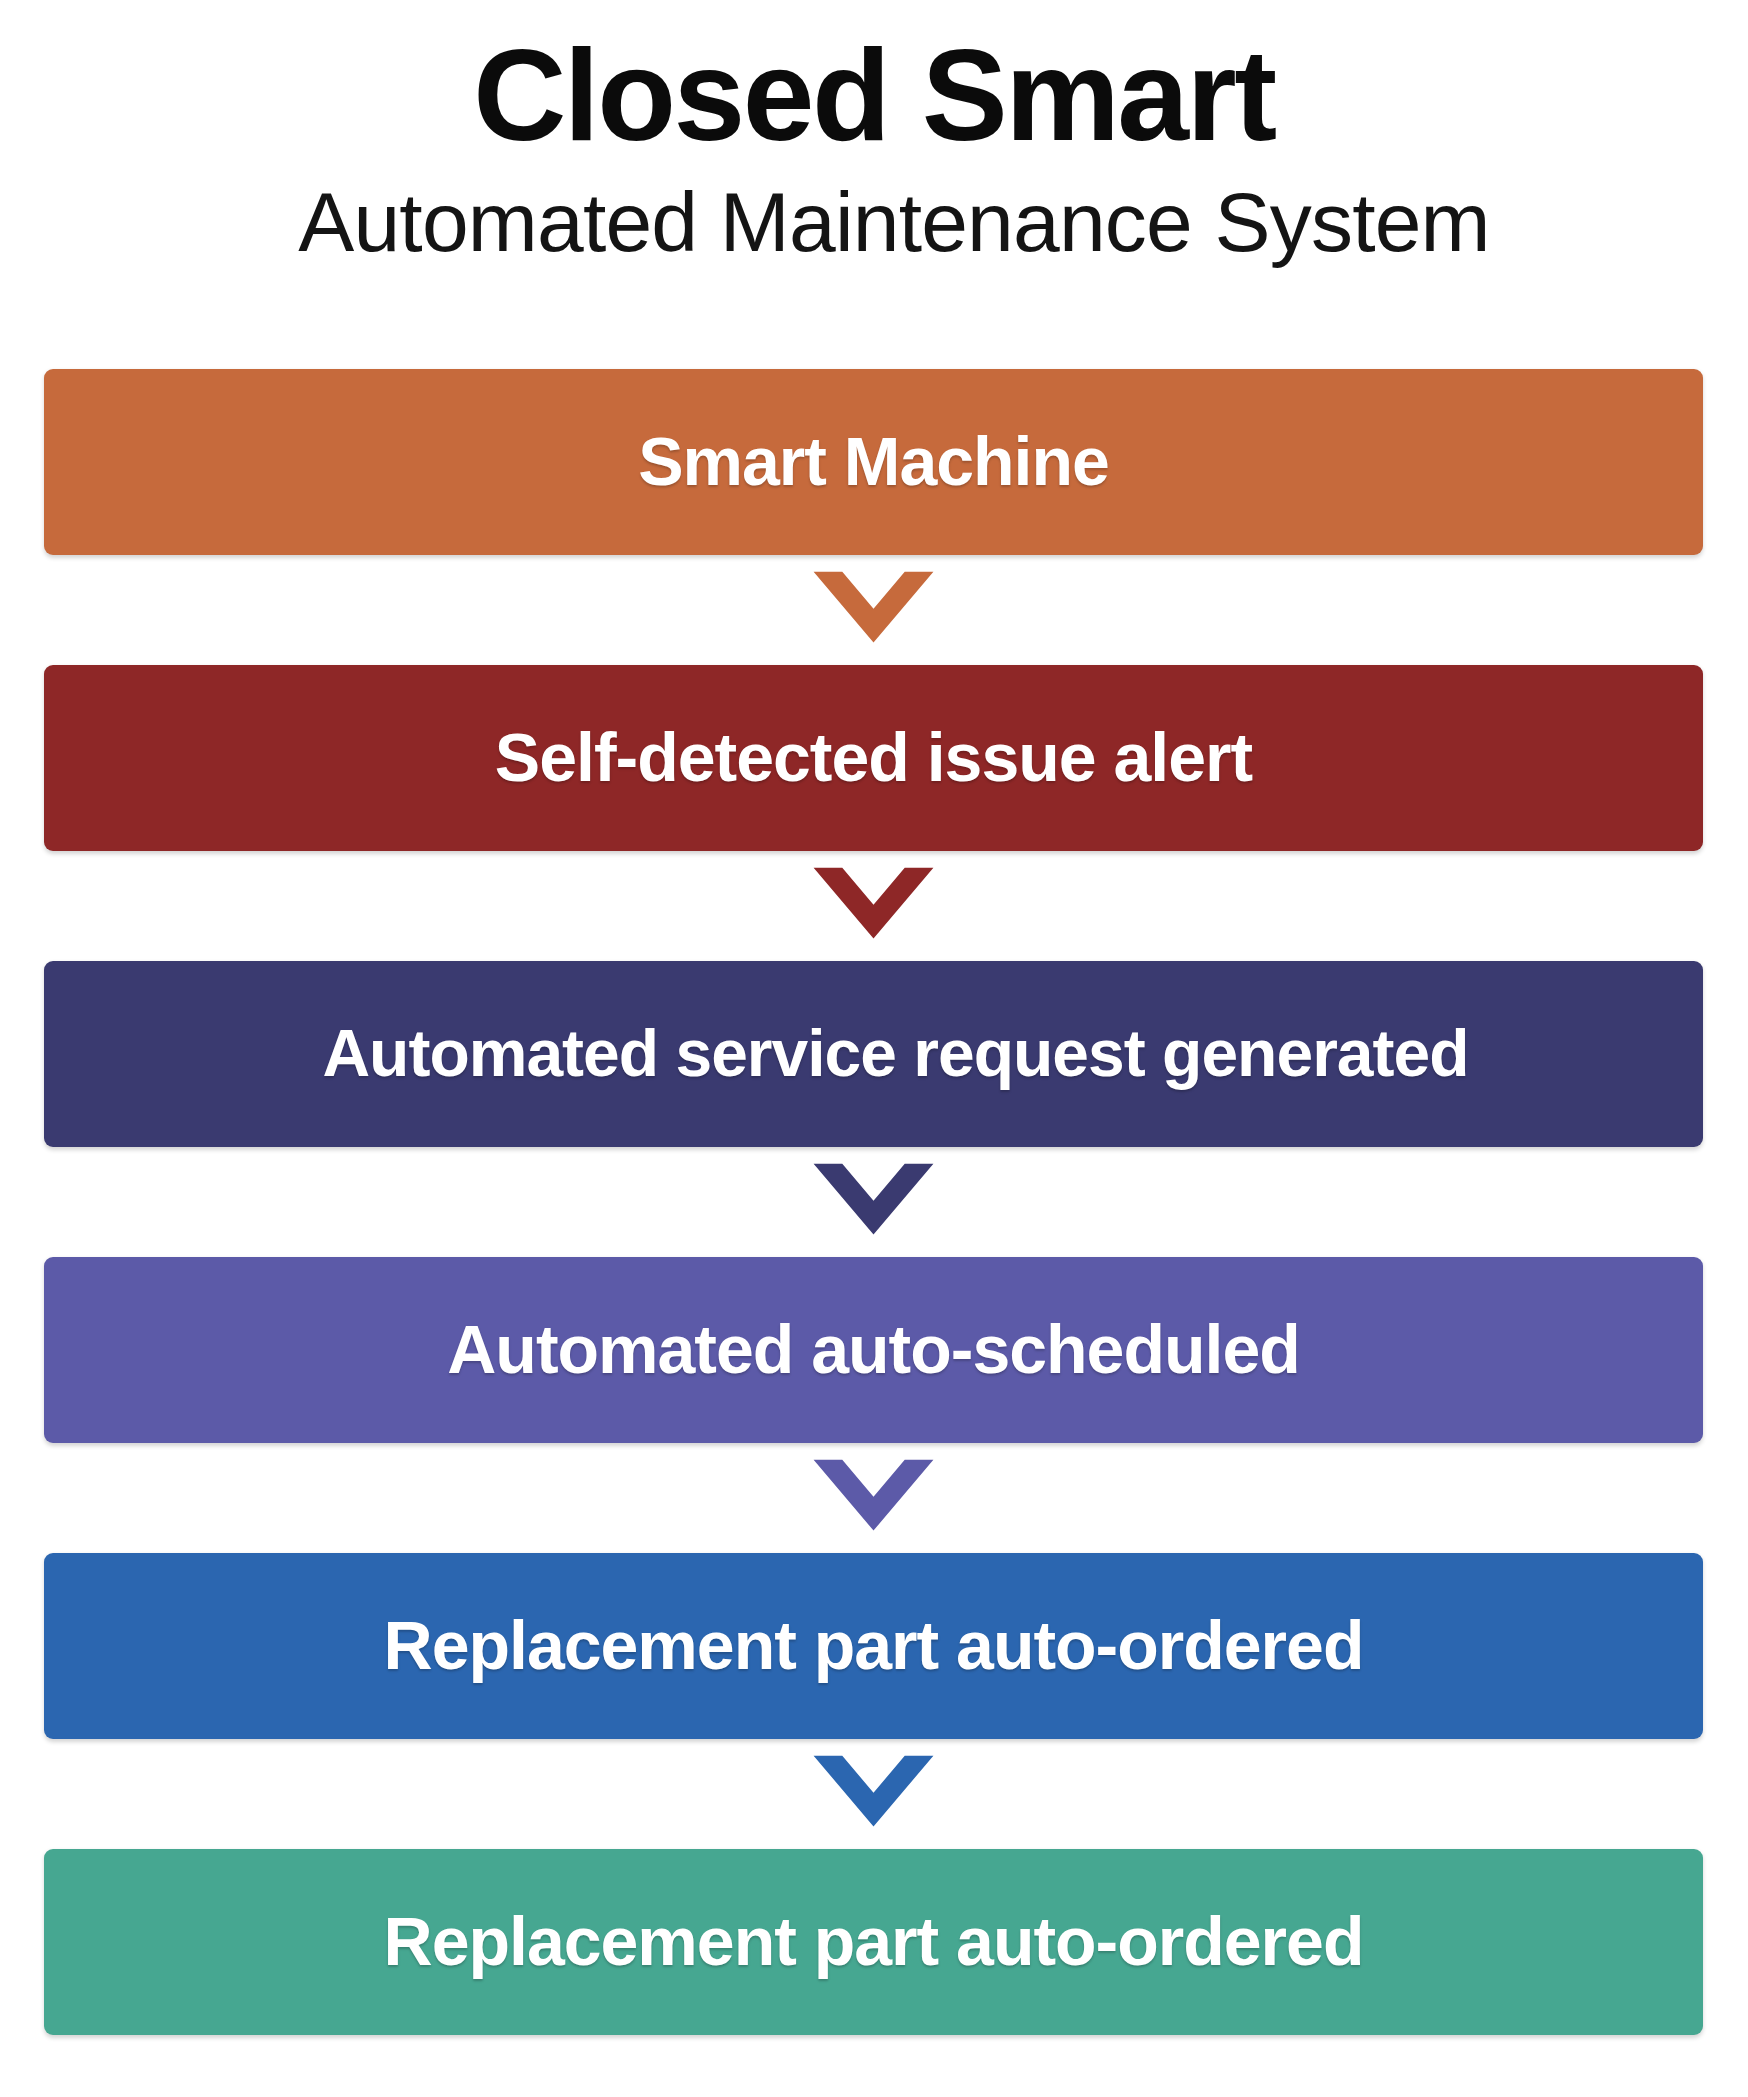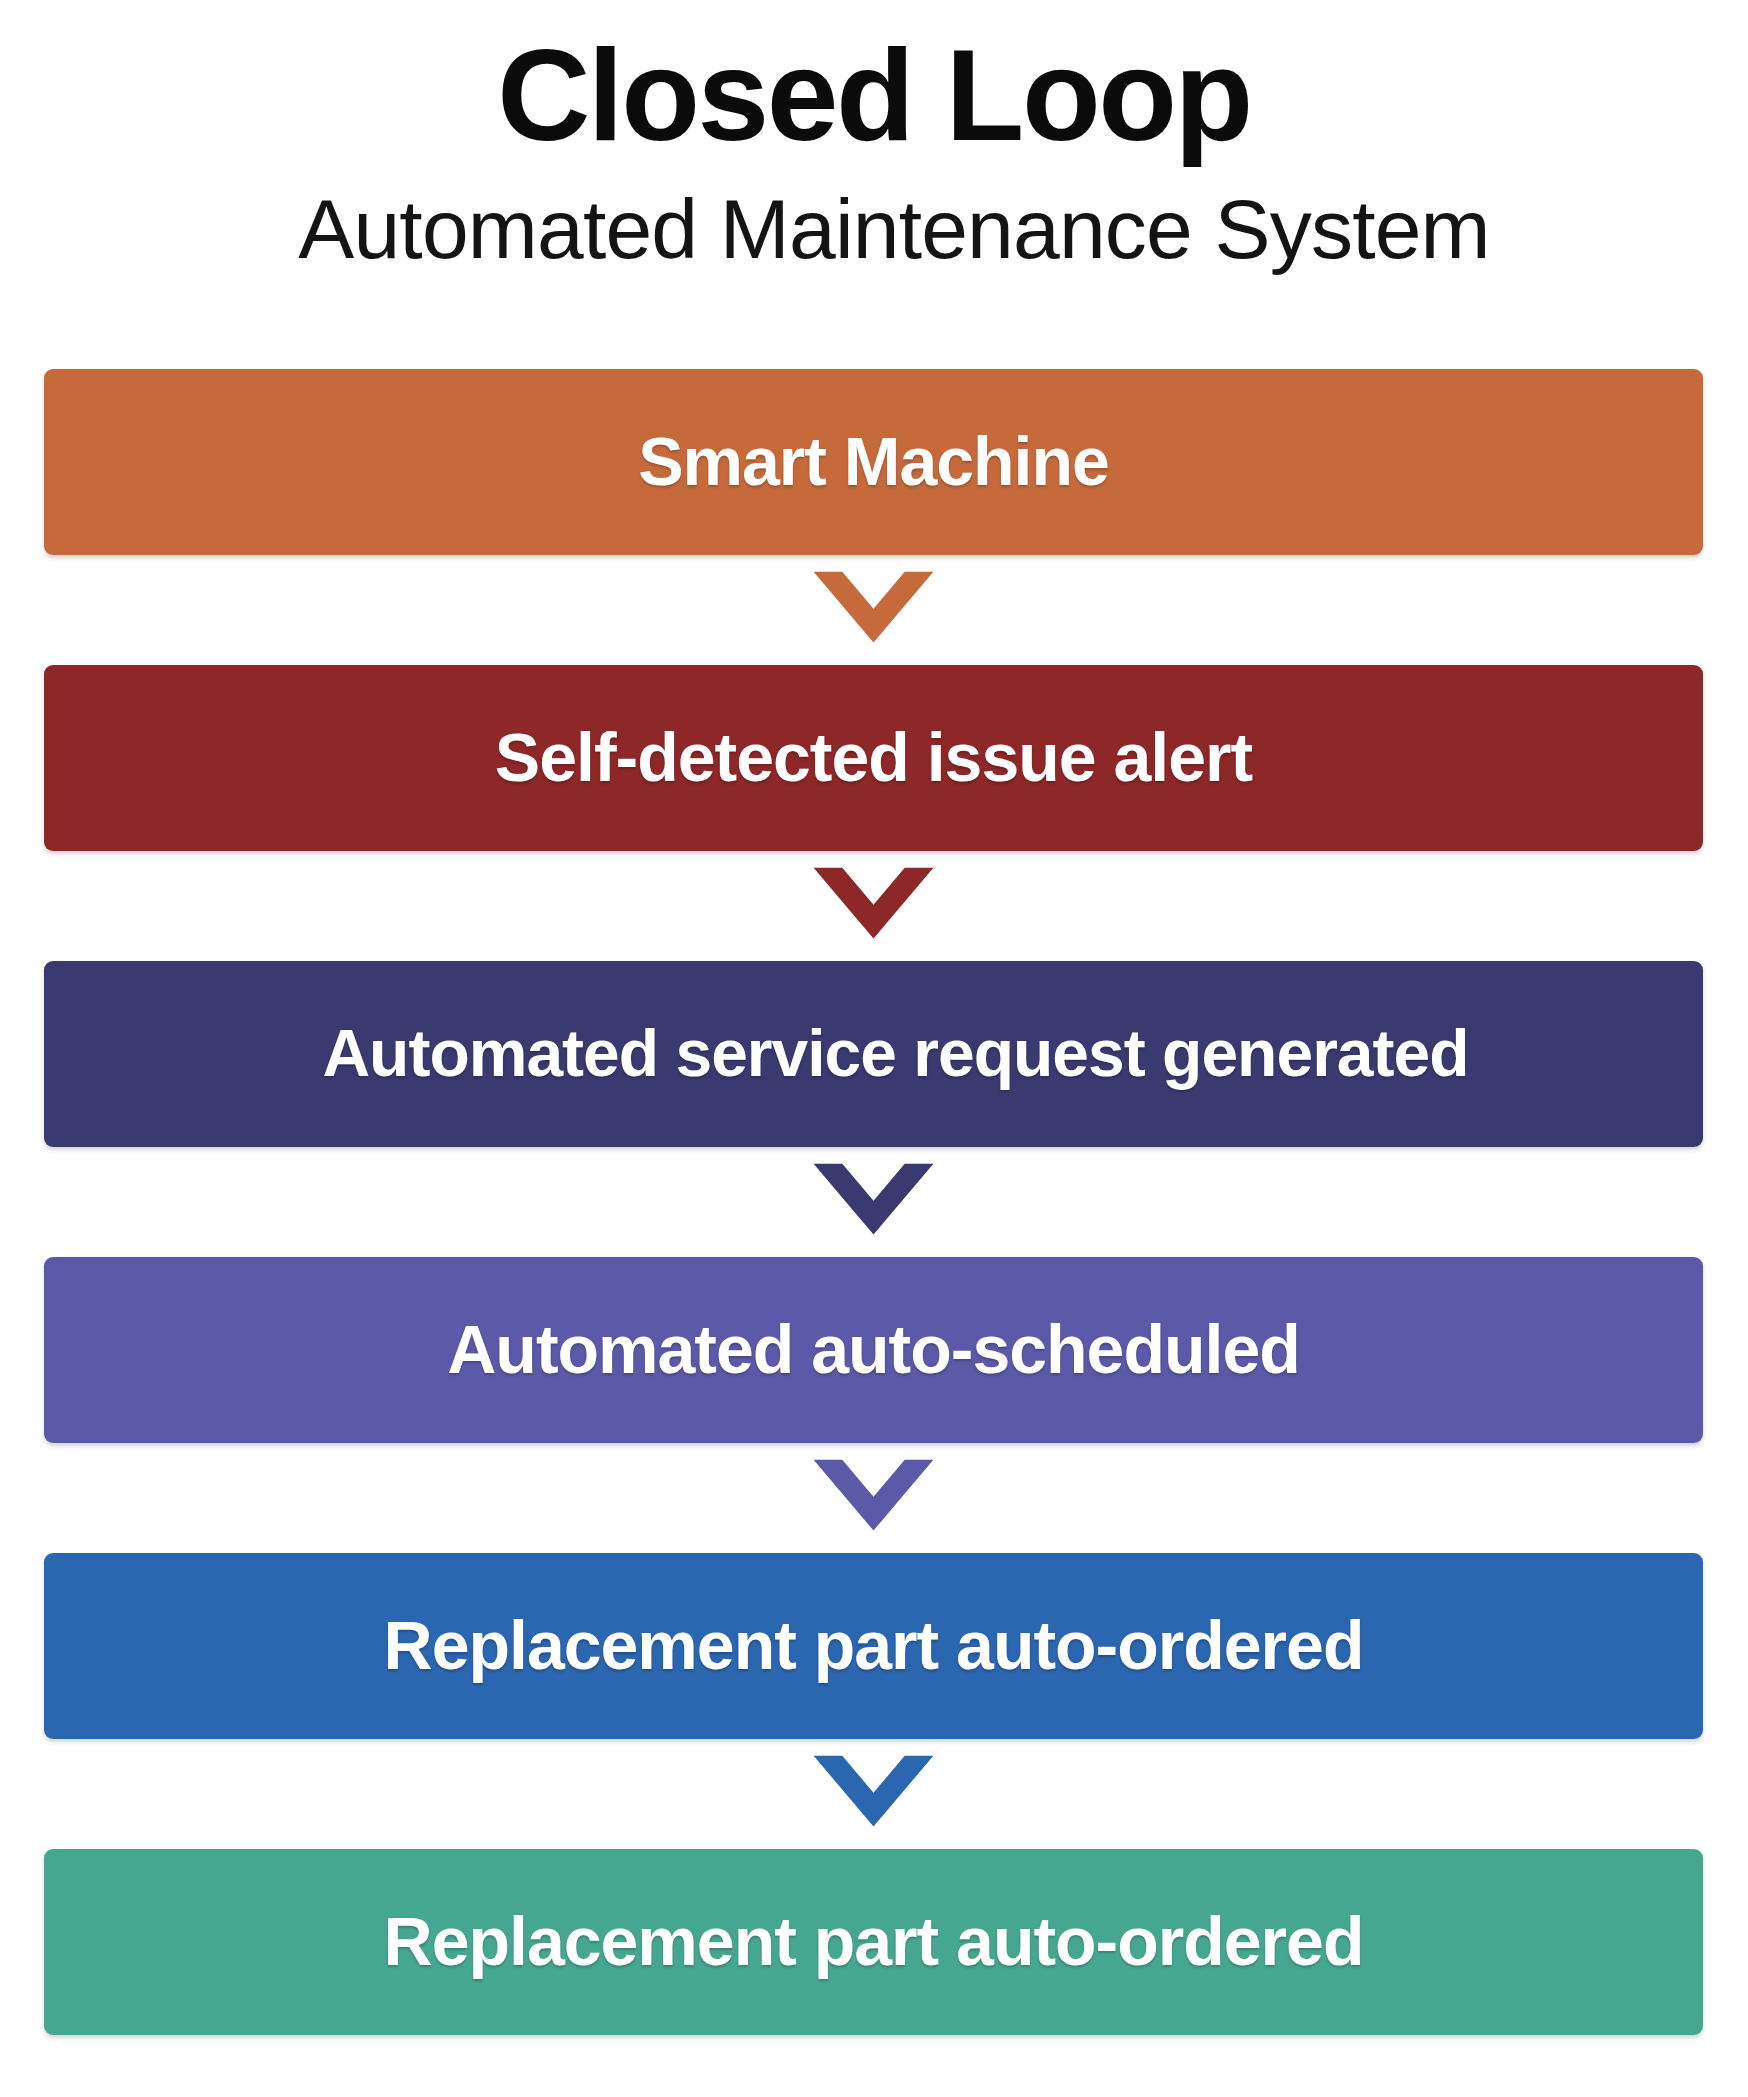--- a/index.html
+++ b/index.html
@@ -33,21 +33,21 @@
     margin: 0;
     padding-top: 27px;
     font-size: 129px;
     font-weight: 700;
     line-height: 1.06;
     letter-spacing: -2.5px;
     color: #0b0b0b;
     white-space: nowrap;
   }
   .subtitle {
-    margin: 15px;
+    margin: 8px;
     padding-top: 3.4px;
     font-size: 84px;
     font-weight: 400;
     line-height: 1.12;
     letter-spacing: -0.8px;
     color: #141414;
     white-space: nowrap;
     padding-left: 40px;
   }
 
@@ -96,21 +96,21 @@
   .step-bar.long .step-label {
     font-size: 66px;
   }
 </style>
 </head>
 <body>
 
 <div class="canvas">
 
   <div class="header">
-    <h1 class="title">Closed Loop</h1>
+    <h1 class="title">Closed Smart</h1>
     <h2 class="subtitle">Automated Maintenance System</h2>
   </div>
 
   <div class="flow" id="flow-root">
       <div class="step-wrap">
         <div class="step-bar" style="background: rgb(198, 106, 60);">
           <span class="step-label">Smart Machine</span>
         </div>
       </div>
       <div class="connector">

